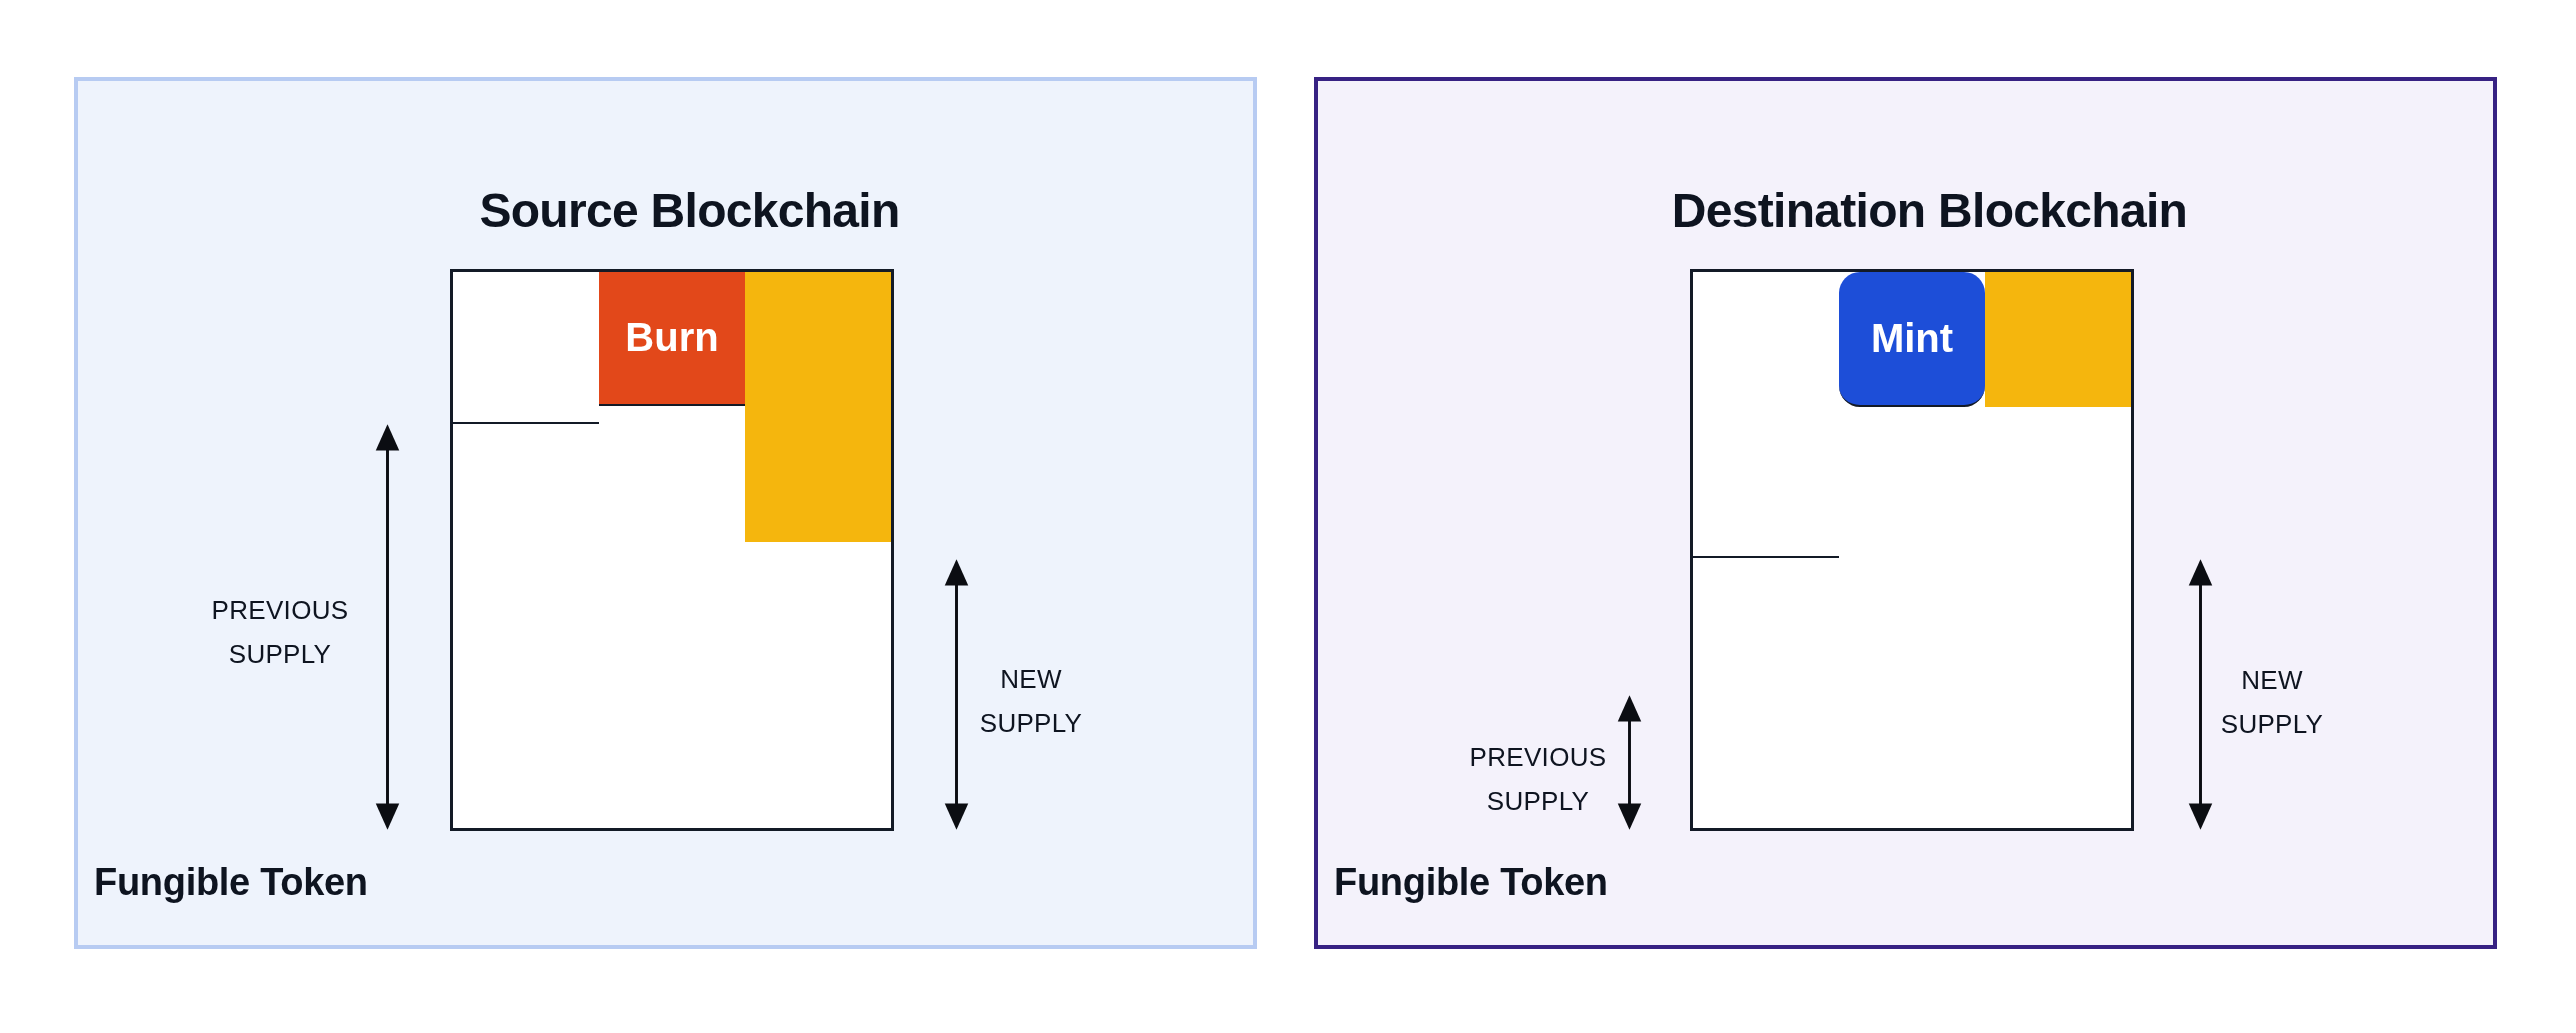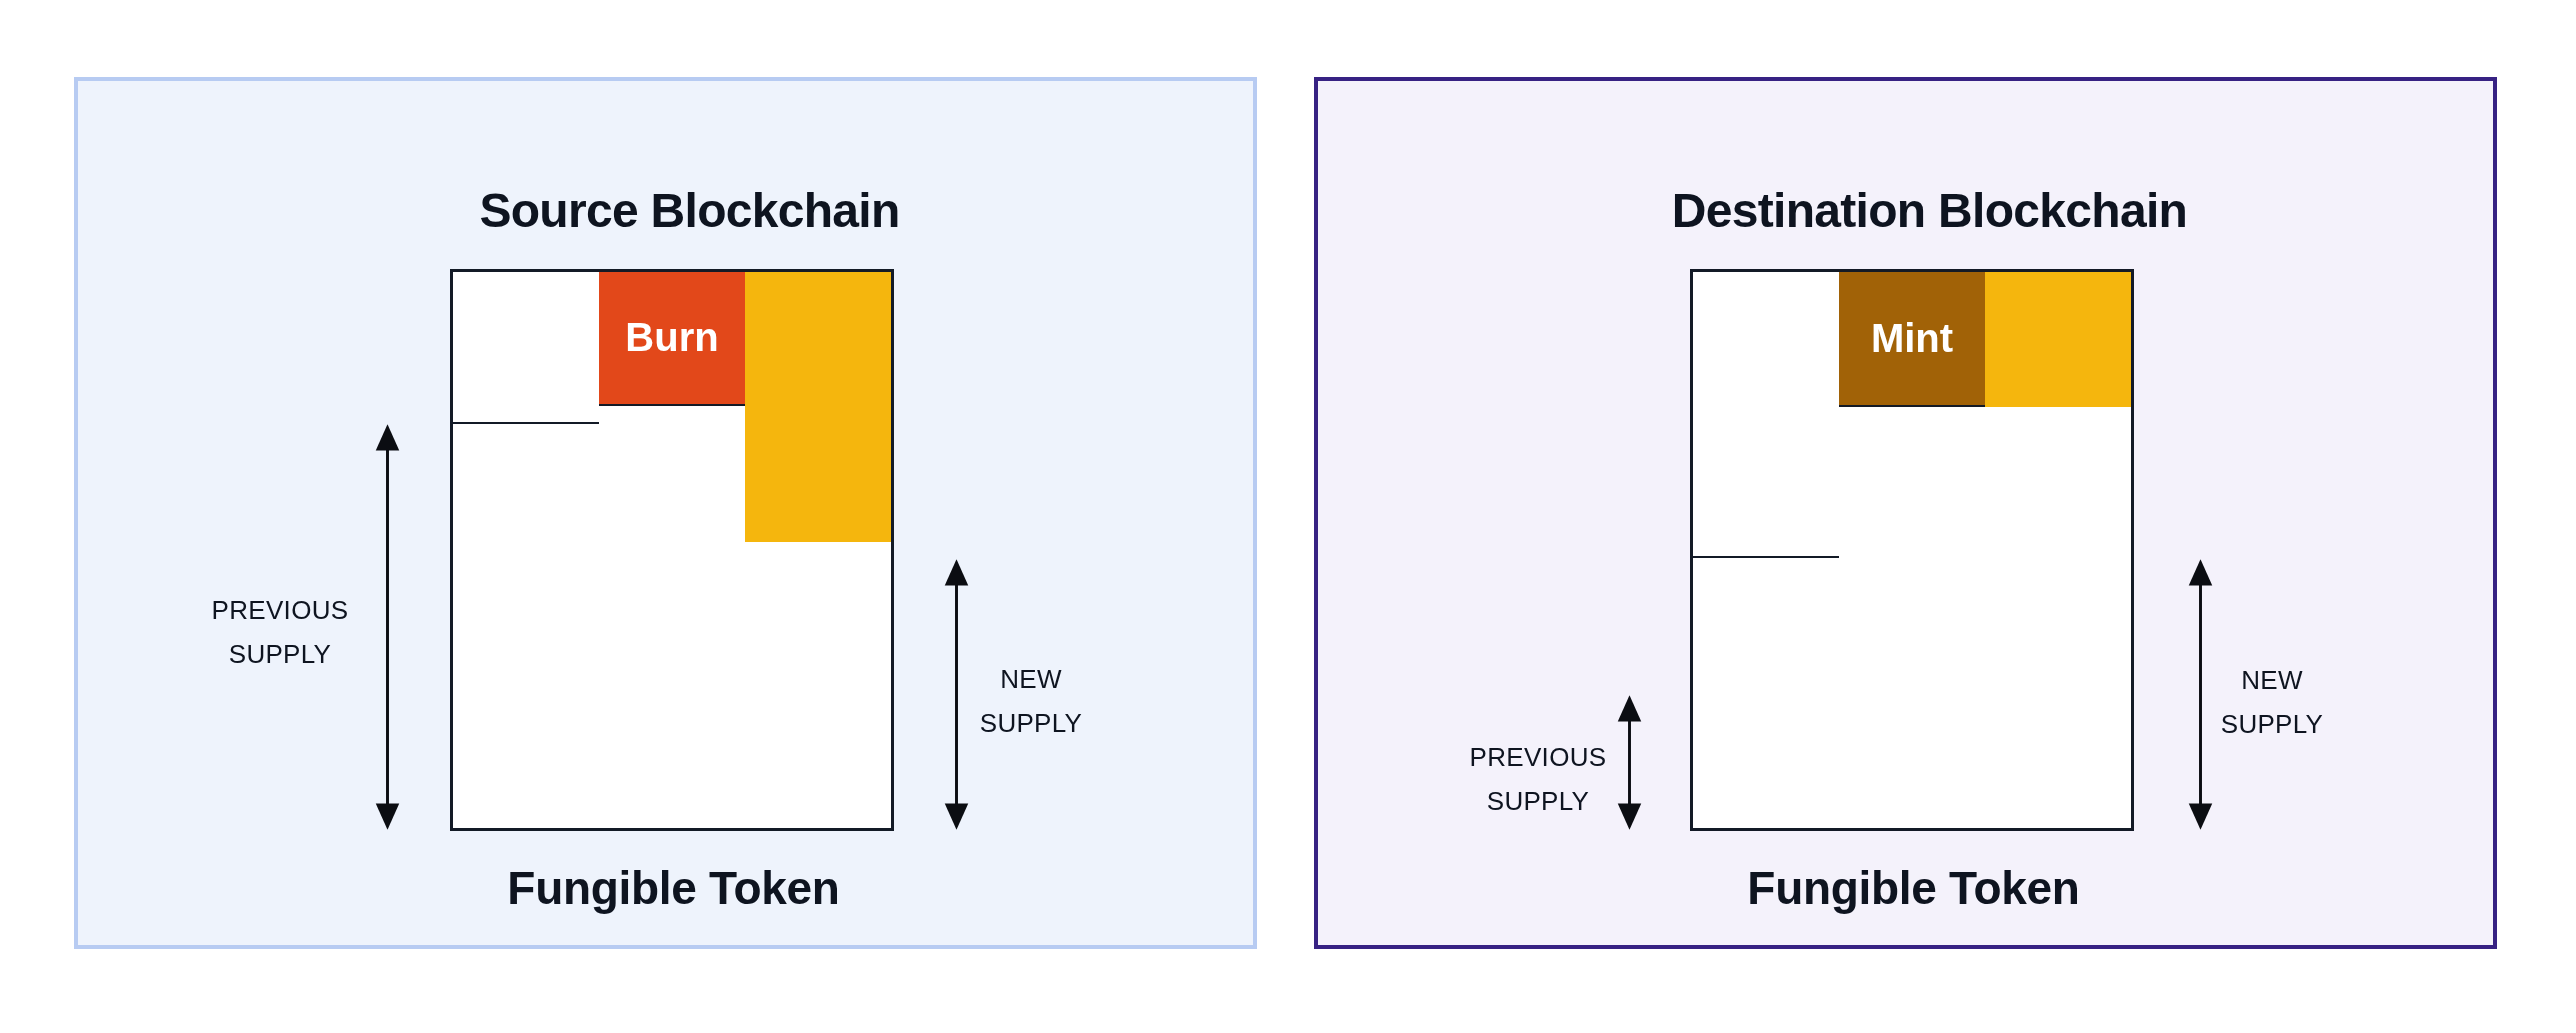--- a/index.html
+++ b/index.html
@@ -65,22 +65,21 @@
     font-size: 40px;
     font-weight: 600;
     letter-spacing: 0;
   }
   .segment-label:empty { display: none; }
 
   .token-label {
     position: absolute;
     left: 16px; right: 0;
     top: 780px;
-    text-align: center;
-    font-size: 46px;
+    font-size: 38px;
     font-weight: 700;
     letter-spacing: -0.3px;
   }
 
   .supply-label {
     position: absolute;
     width: 300px;
     text-align: center;
     font-size: 26px;
     font-weight: 400;
@@ -143,21 +142,21 @@
     <div class="token-label" style="color: rgb(14, 20, 32);">Fungible Token</div>
   </section>
 
   <section class="panel panel-destination" style="background-color: rgb(244, 242, 251); border-color: rgb(55, 34, 131);">
     <h2 class="panel-title" style="color: rgb(14, 20, 32);">Destination Blockchain</h2>
 
     <div class="bar">
       <div class="segment" style="background-color: rgb(255, 255, 255); height: 51.5%;">
         
       </div>
-      <div class="segment" style="background-color: #a16207; height: 24.25%;">
+      <div class="segment" style="background-color: #1d4ed8; height: 24.25%; border-radius: 21px;">
         <span class="segment-label">Mint</span>
       </div>
       <div class="segment" style="background-color: rgb(245, 182, 13); height: 24.25%;">
         
       </div>
     </div>
 
     <svg class="varrow arrow-prev" width="29" height="137" viewBox="0 0 44 210">
       <line x1="22" y1="36" x2="22" y2="174" stroke-width="4.5" stroke="#0B0D12"></line>
       <polygon points="22,2 4,42 40,42" fill="#0B0D12"></polygon>

